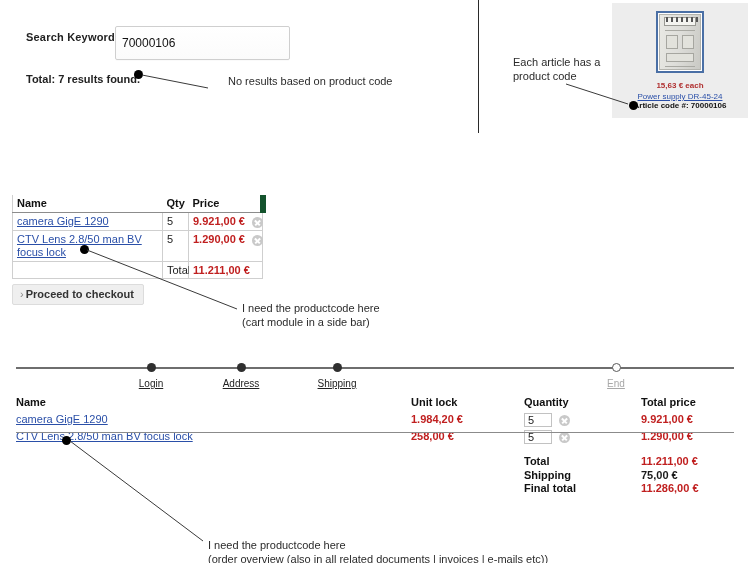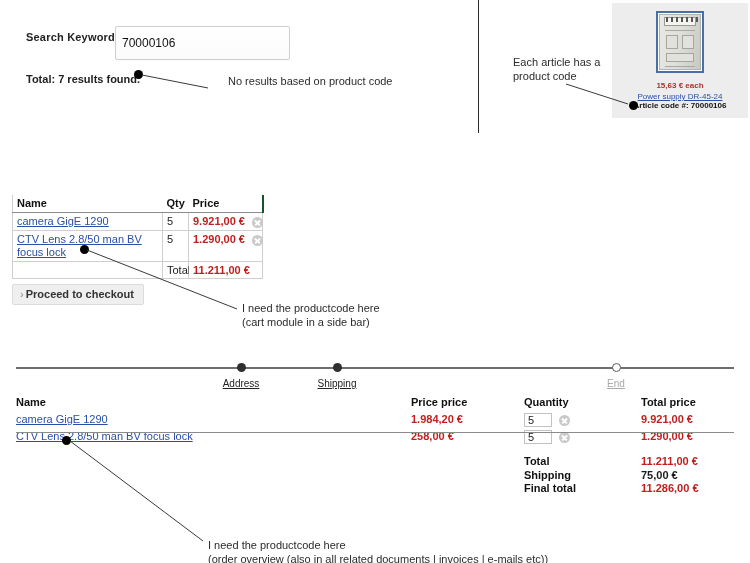--- a/index.html
+++ b/index.html
@@ -112,21 +112,21 @@
     background:#fff;
   }
   table.cart th {
     text-align:left; font-weight:bold; color:#111;
     border-top:none; border-left:none; border-right:none;
     border-bottom:1px solid #8c8c8c;
     padding-bottom:3px;
   }
   table.cart th.c-name { width:150px; border-left:1px solid #cfcfcf; }
   table.cart th.c-qty  { width:26px; }
-  table.cart th.c-price{ width:74px; border-right:2px solid #14532d; }
+  table.cart th.c-price{ width:74px; border-right:6px solid #14532d; }
   td.cart-name { border-left:1px solid #cfcfcf; border-right:none; border-top:none; }
   td.cart-name a {
     color:#2a4fa8; text-decoration:underline; font-size:11px; line-height:13px;
     display:inline-block;
   }
   td.cart-qty { text-align:left; color:#222; font-size:11px; }
   td.cart-price {
     color:#c01f1f; font-weight:bold; font-size:11px;
     white-space:nowrap; position:relative; border-right:none;
   }
@@ -301,38 +301,42 @@
   <line x1="87" y1="250" x2="237" y2="309"></line>
 </svg>
 <div class="abs note" id="note-cart">
   <div>I need the productcode here</div>
   <div>(cart module in a side bar)</div>
 </div>
 
 <div class="abs" id="progress-wrap">
   <div id="progress-line"></div>
 
+  <div class="step" style="left:100px; width:70px;">
+    <div class="bullet"></div>
+    <div class="label">Login</div>
+  </div>
   <div class="step" style="left:190px; width:70px;">
     <div class="bullet"></div>
     <div class="label">Address</div>
   </div>
   <div class="step" style="left:286px; width:70px;">
     <div class="bullet"></div>
     <div class="label">Shipping</div>
   </div>
   <div class="step pending" style="left:565px; width:70px;">
     <div class="bullet"></div>
     <div class="label">End</div>
   </div>
 </div>
 
 <div class="abs" id="order-table">
   <div class="order-head">
     <div class="col-name">Name</div>
-    <div class="col-unit">Price price</div>
+    <div class="col-unit">Unit lock</div>
     <div class="col-qty">Quantity</div>
     <div class="col-total">Total price</div>
   </div>
 
   <div class="order-row">
     <div class="col-name">
       <a>camera GigE 1290</a>
     </div>
     <div class="col-unit">1.984,20 €</div>
     <div class="col-qty">

